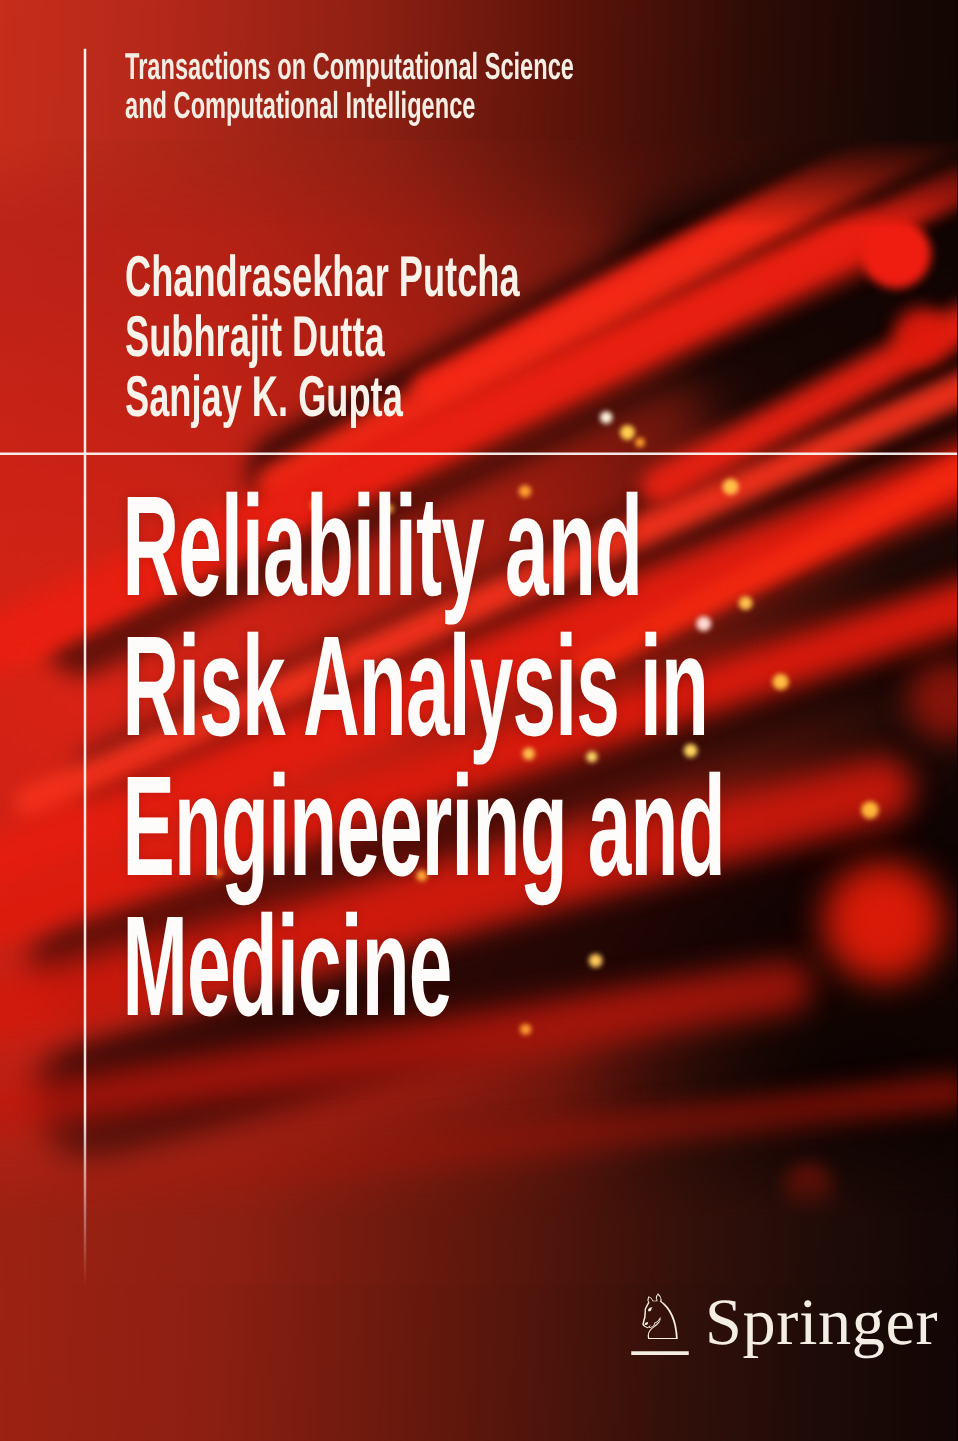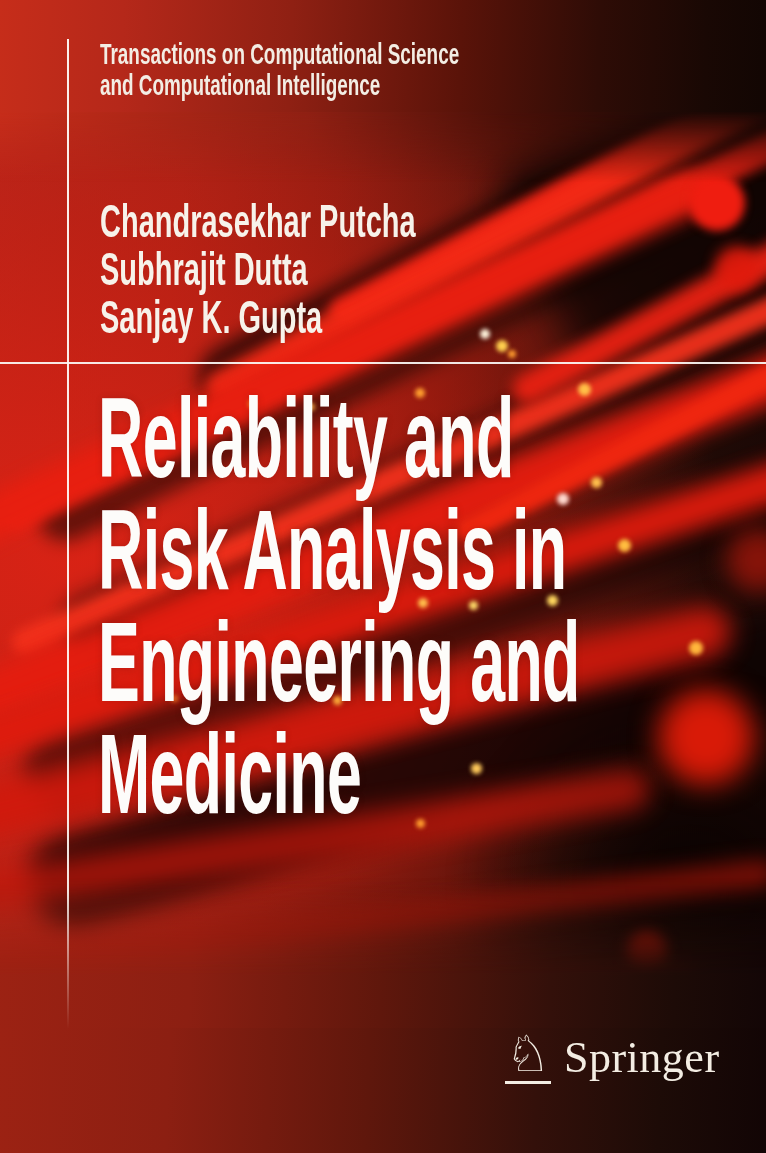--- a/index.html
+++ b/index.html
@@ -39,21 +39,21 @@
     font-size:46px;line-height:48px;transform:scaleX(.63);transform-origin:left top;white-space:nowrap;}
   .title{position:absolute;left:98px;top:382px;z-index:5;margin:0;color:#fdfcfa;font-weight:bold;
     font-size:114px;line-height:112px;letter-spacing:-.01em;transform:scaleX(.55);transform-origin:left top;
     white-space:nowrap;text-shadow:0 0 10px rgba(60,0,0,.18);}
 
   
   .publisher{position:absolute;left:505px;top:1029px;z-index:5;display:flex;align-items:flex-start;gap:13px;color:#f3ede3;}
   .horse-wrap{display:flex;flex-direction:column;align-items:center;}
   .horse{font-family:"DejaVu Sans",sans-serif;font-size:50px;line-height:50px;}
   .horse-rule{width:46px;height:3px;background:#f3ede3;margin-top:2px;}
-  .pubname{font-family:"Liberation Serif",serif;font-size:44px;line-height:40px;margin-top:9px;letter-spacing:.5px;text-align:right;}
+  .pubname{font-family:"Liberation Serif",serif;font-size:53px;line-height:40px;margin-top:9px;letter-spacing:.5px;text-align:right;}
 </style>
 </head>
 <body>
 
 <div class="cover">
 
   <div class="band-top"></div>
   <div class="band-bottom"></div>
 
   <div class="photo">

